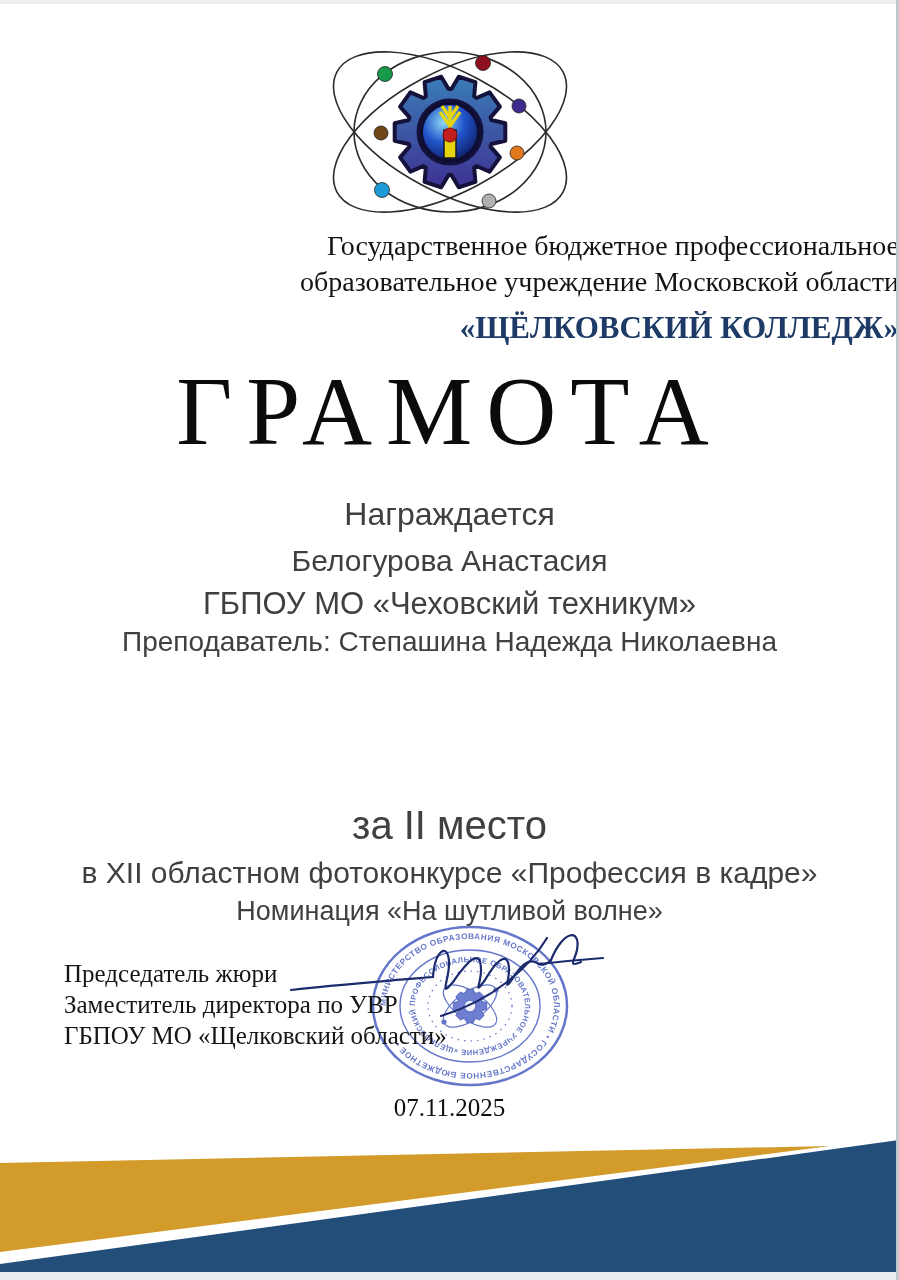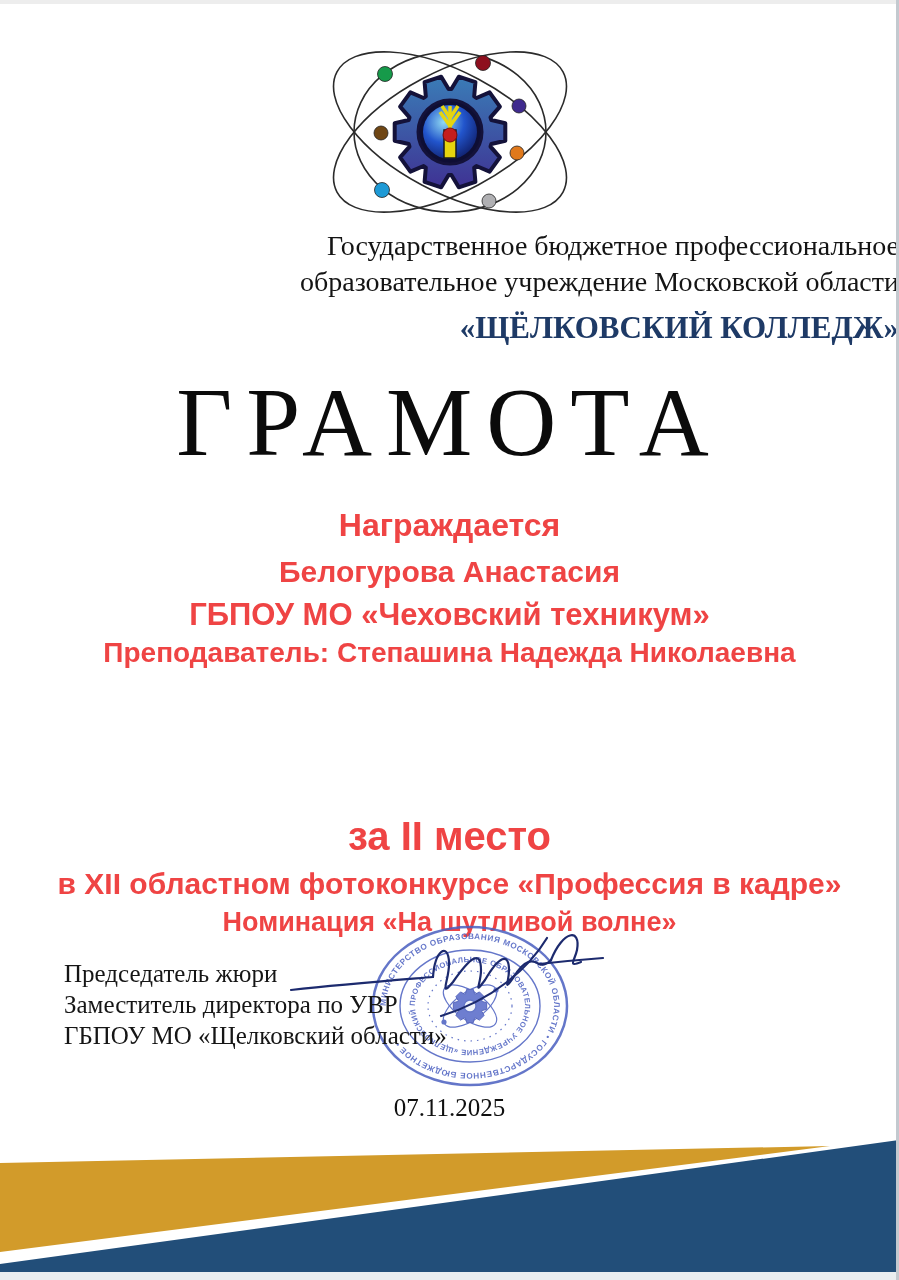--- a/index.html
+++ b/index.html
@@ -6,23 +6,23 @@
   .page{position:relative;width:899px;height:1280px;background:#ffffff;overflow:hidden;
         font-family:"Liberation Serif",serif;color:#111;}
   .top-strip{position:absolute;left:0;top:0;width:100%;height:4px;background:#ededed;}
   .right-edge{position:absolute;right:0;top:0;width:3px;height:100%;background:#c3c9cf;}
   .center{text-align:center;}
   .logo-svg{display:block;margin:44px auto 0;}
   .org-line{font-size:28px;line-height:36px;color:#141414;}
   .org-block{margin-top:8px;text-align:right;}
   .college-name{font-size:31px;line-height:40px;font-weight:bold;color:#1e3a66;margin-top:8px;
                 font-family:"Liberation Serif",serif;}
-  .doc-title{font-size:97px;line-height:112px;letter-spacing:14px;color:#0b0b0b;margin-top:19px;
+  .doc-title{font-size:97px;line-height:112px;letter-spacing:14px;color:#0b0b0b;margin-top:8px;
              font-weight:400;white-space:nowrap;}
-  .sans{font-family:"Liberation Sans","DejaVu Sans",sans-serif;font-weight:bold;color:#ef4444;}
+  .sans{font-family:"Liberation Sans","DejaVu Sans",sans-serif;font-weight:normal;color:#404040;}
   .awarded-label{font-size:32px;line-height:36px;margin-top:28px;}
   .recipient{font-size:30px;line-height:34px;margin-top:12px;}
   .institution{font-size:31px;line-height:36px;margin-top:8px;}
   .teacher{font-size:28px;line-height:32px;margin-top:4px;}
   .place{font-size:40px;line-height:44px;margin-top:145px;}
   .contest{font-size:30px;line-height:36px;margin-top:8px;text-align:center;}
   .nomination{font-size:27px;line-height:32px;margin-top:4px;}
   .signatory-block{position:absolute;left:64px;top:958px;font-size:25px;line-height:31px;color:#151515;}
   .signer-name{position:absolute;left:556px;top:966px;font-size:26px;color:#1b1b1b;}
   .seal-svg{position:absolute;left:368px;top:924px;opacity:.85;}

